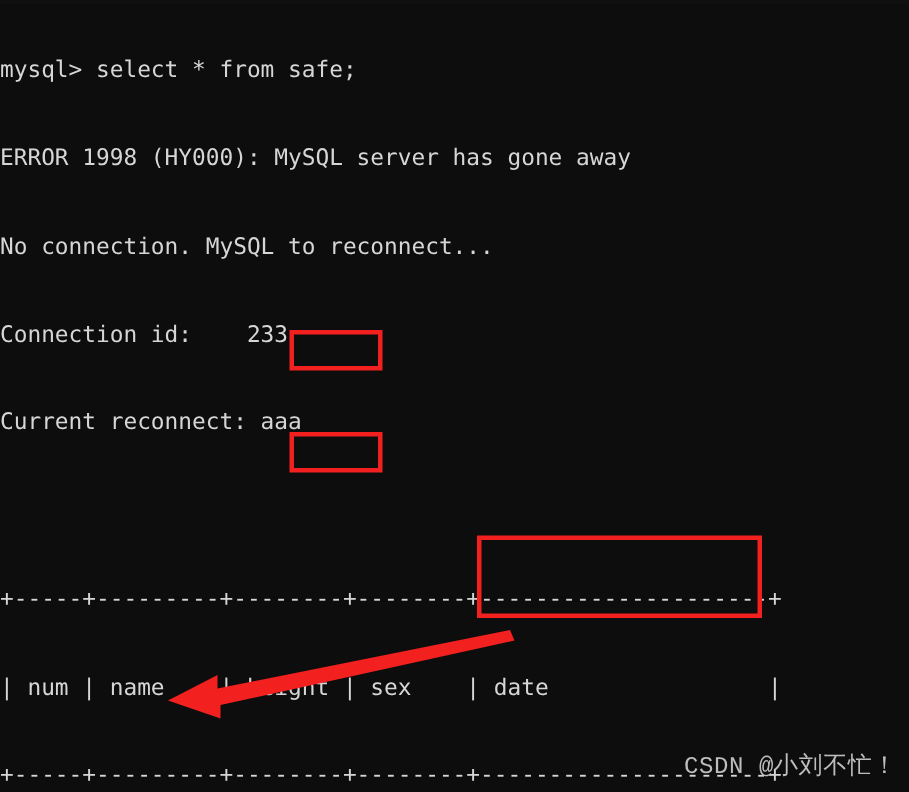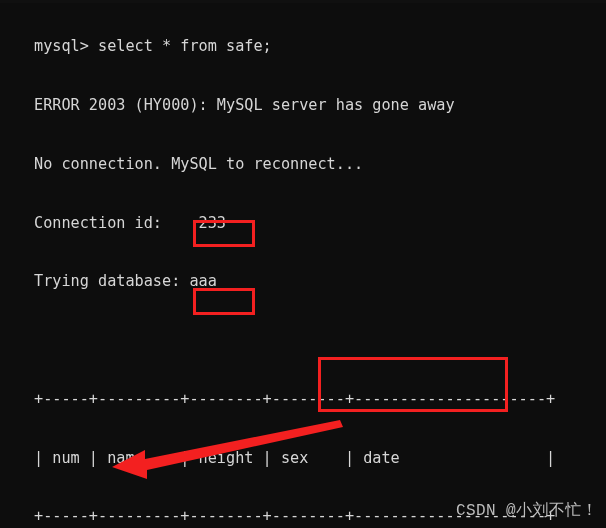--- a/index.html
+++ b/index.html
@@ -33,21 +33,20 @@
     white-space: pre;
     font-family: "DejaVu Sans Mono", "Liberation Mono", monospace;
     font-size: 15.2px;
     line-height: 19.6px;
     color: #d6d6d6;
   }
   .tline {
     display: block;
     height: 19.6px;
     white-space: pre;
-    margin-left: 34px;
   }
   .tline.blank { color: transparent; }
 
   
   .redbox {
     position: absolute;
     border: 3px solid #f32020;
     box-sizing: border-box;
     background: transparent;
     pointer-events: none;
@@ -84,24 +83,24 @@
 </style>
 </head>
 <body>
 
 <div id="terminal">
 
   <div id="topstrip"></div>
 
   <div id="console-lines">
     <span class="tline">mysql&gt; select * from safe;</span>
-    <span class="tline">ERROR 2003 (HY000): MySQL server has gone away</span>
+    <span class="tline">ERROR 1998 (HY000): MySQL server has gone away</span>
     <span class="tline">No connection. MySQL to reconnect...</span>
     <span class="tline">Connection id:    233</span>
-    <span class="tline">Trying database: aaa</span>
+    <span class="tline">Current reconnect: aaa</span>
     <span class="tline blank"></span>
     <span class="tline">+-----+---------+--------+--------+---------------------+</span>
     <span class="tline">| num | name    | height | sex    | date                |</span>
     <span class="tline">+-----+---------+--------+--------+---------------------+</span>
     
     
     
     
     
     

